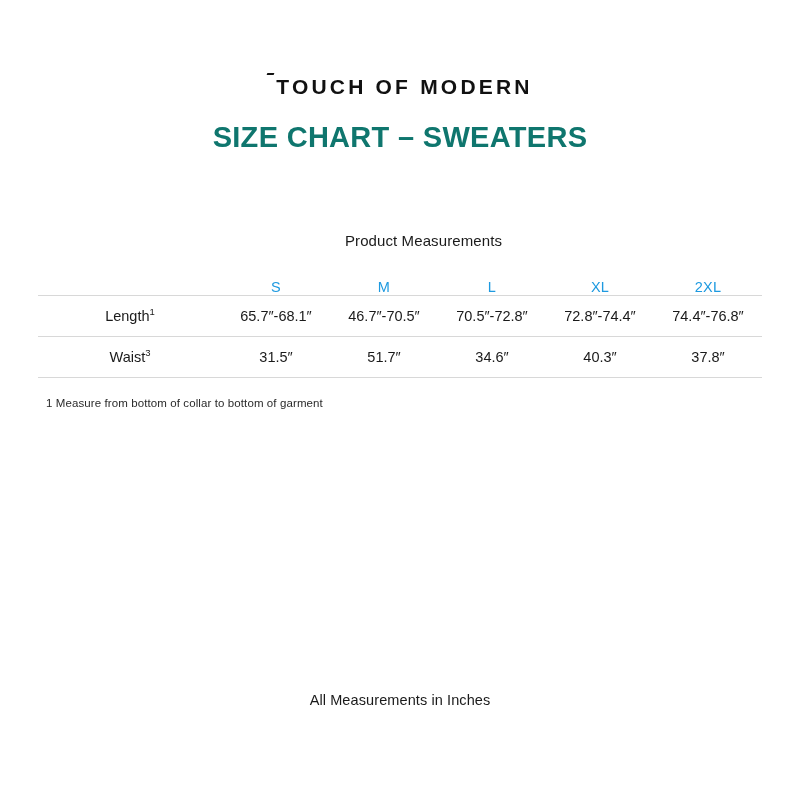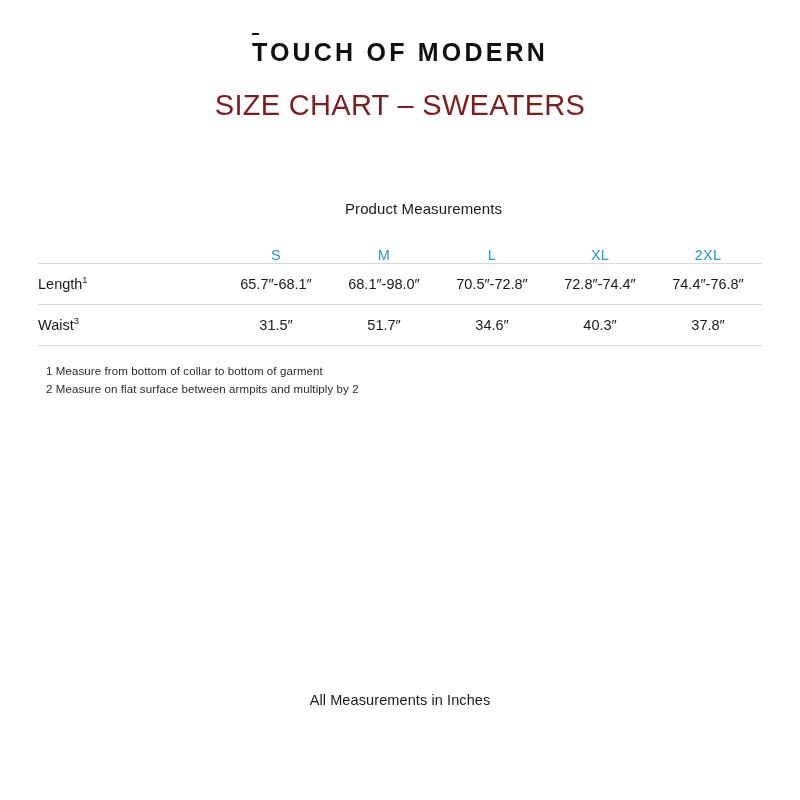--- a/index.html
+++ b/index.html
@@ -17,29 +17,28 @@
   }
   .page {
     width: 800px;
     height: 800px;
     box-sizing: border-box;
     display: flex;
     flex-direction: column;
     align-items: center;
   }
   .brand {
-    margin-top: 36px;
-    font-size: 25px;
+    margin-top: 76px;
+    font-size: 21px;
     letter-spacing: 3.2px;
     font-weight: 700;
     color: #111111;
     display: flex;
     align-items: flex-start;
     line-height: 1;
-    flex-direction: column;
   }
   .brand-mark {
     display: inline-block;
     width: 7px;
     height: 7px;
     margin-right: 2px;
     margin-top: -3px;
     position: relative;
   }
   .brand-mark::before {
@@ -48,23 +47,23 @@
     left: 0;
     top: 0;
     width: 7px;
     height: 2px;
     background: #111111;
     transform: skewX(-20deg);
   }
   .title {
     margin-top: 24px;
     font-size: 29px;
-    font-weight: 400;
+    font-weight: 700;
     letter-spacing: 0.3px;
-    color: #7f1d1d;
+    color: #0f766e;
   }
   .subtitle {
     margin-top: 78px;
     font-size: 15px;
     font-weight: 400;
     color: #1a1a1a;
     letter-spacing: 0.1px;
     padding-left: 47px;
   }
   .table-wrap {
@@ -95,21 +94,21 @@
   th.size-head.blank {
     color: transparent;
   }
   tbody tr {
     border-top: 1px solid #d8d8d8;
   }
   tbody tr:last-child {
     border-bottom: 1px solid #d8d8d8;
   }
   td.row-label {
-    text-align: left;
+    text-align: center;
     font-size: 14.5px;
     color: #1a1a1a;
     height: 40px;
     padding-left: 2px;
   }
   td.row-label sup {
     font-size: 9.5px;
     vertical-align: super;
     line-height: 0;
   }
@@ -170,37 +169,36 @@
           <th class="size-head">M</th>
           <th class="size-head">L</th>
           <th class="size-head">XL</th>
           <th class="size-head">2XL</th>
         </tr>
       </thead>
       <tbody>
         <tr>
           <td class="row-label"><span>Length</span><sup>1</sup></td>
           <td class="cell">65.7″-68.1″</td>
-          <td class="cell">68.1″-98.0″</td>
+          <td class="cell">46.7″-70.5″</td>
           <td class="cell">70.5″-72.8″</td>
           <td class="cell">72.8″-74.4″</td>
           <td class="cell">74.4″-76.8″</td>
         </tr>
         <tr>
           <td class="row-label"><span>Waist</span><sup>3</sup></td>
           <td class="cell">31.5″</td>
           <td class="cell">51.7″</td>
           <td class="cell">34.6″</td>
           <td class="cell">40.3″</td>
           <td class="cell">37.8″</td>
         </tr>
       </tbody>
     </table>
   </div>
 
   <div class="notes">
     <div class="note">1 Measure from bottom of collar to bottom of garment</div>
-    <div class="note">2 Measure on flat surface between armpits and multiply by 2</div>
   </div>
 
   <div class="footer">All Measurements in Inches</div>
 
 </div>
 
 </body></html>

